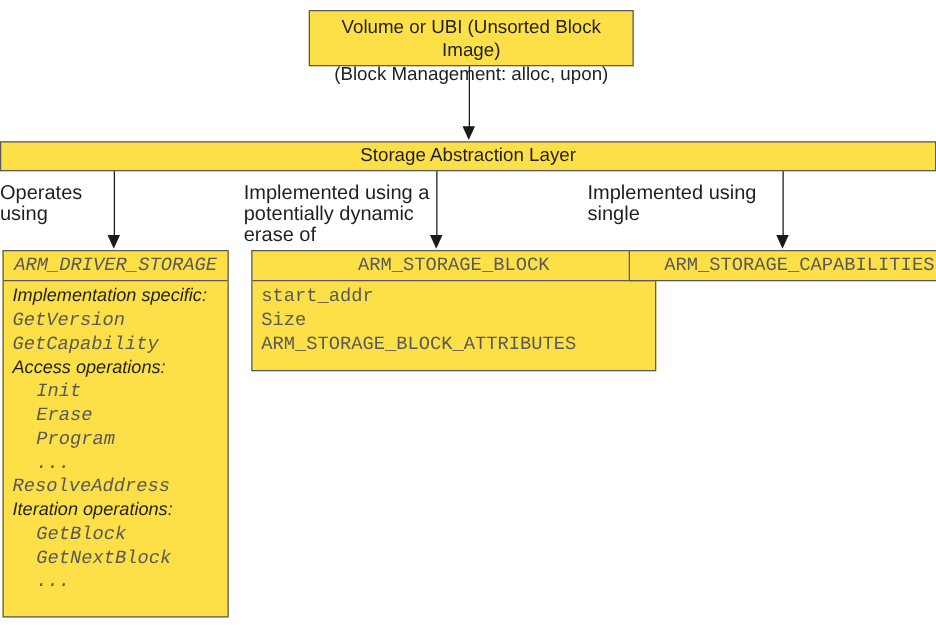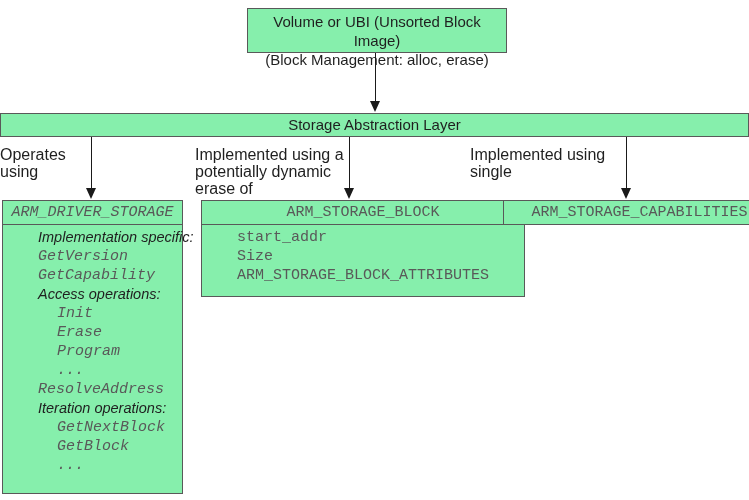--- a/index.html
+++ b/index.html
@@ -10,21 +10,21 @@
     position: relative;
     width: 749px;
     height: 500px;
     background: #ffffff;
     overflow: hidden;
   }
 
   .box {
     position: absolute;
     border: 1px solid #595959;
-    background: #86efac;
+    background: #fde047;
     color: #1f1f1f;
   }
 
   .top-box {
     left: 247px; top: 8px; width: 260px; height: 45px;
     text-align: center;
     font-size: 15px;
     line-height: 19px;
     padding-top: 3px;
   }
@@ -72,21 +72,20 @@
 
   .struct-box.no-body .hdr { border-bottom: none; }
 
   .struct-box .body {
     padding: 3px 7px;
   }
 
   .row {
     line-height: 19px;
     white-space: nowrap;
-    margin-left: 28px;
   }
   .row.sans {
     font-family: "Liberation Sans", sans-serif;
     font-size: 14.5px;
     color: #1f1f1f;
   }
   .row.mono {
     font-family: "Liberation Mono", "DejaVu Sans Mono", monospace;
     font-size: 15px;
     color: #595959;
@@ -97,21 +96,21 @@
   .block-box  { left: 201px; top: 200px; width: 324px; height: 97px; }
   .cap-box    { left: 503px; top: 200px; width: 273px; height: 25px; }
 </style>
 </head>
 <body>
 
 <div class="canvas">
 
   <div class="box top-box">
     <div>Volume or UBI (Unsorted Block Image)</div>
-    <div>(Block Management: alloc, erase)</div>
+    <div>(Block Management: alloc, upon)</div>
   </div>
 
   <div class="vline" style="left:375px; top:53px; height:49px;"></div>
   <div class="arrowhead" style="left:370px; top:101px;"></div>
 
   <div class="box sal-box">
     <span>Storage Abstraction Layer</span>
   </div>
 
   <div class="vline" style="left:91px; top:137px; height:52px;"></div>
@@ -142,22 +141,22 @@
       <div class="row sans">Implementation specific:</div>
       <div class="row mono">GetVersion</div>
       <div class="row mono">GetCapability</div>
       <div class="row sans">Access operations:</div>
       <div class="row mono indent">Init</div>
       <div class="row mono indent">Erase</div>
       <div class="row mono indent">Program</div>
       <div class="row mono indent">...</div>
       <div class="row mono">ResolveAddress</div>
       <div class="row sans">Iteration operations:</div>
+      <div class="row mono indent">GetBlock</div>
       <div class="row mono indent">GetNextBlock</div>
-      <div class="row mono indent">GetBlock</div>
       <div class="row mono indent">...</div>
     </div>
   </div>
 
   <div class="box struct-box block-box">
     <span class="hdr">ARM_STORAGE_BLOCK</span>
     <div class="body">
       <div class="row mono">start_addr</div>
       <div class="row mono">Size</div>
       <div class="row mono">ARM_STORAGE_BLOCK_ATTRIBUTES</div>

